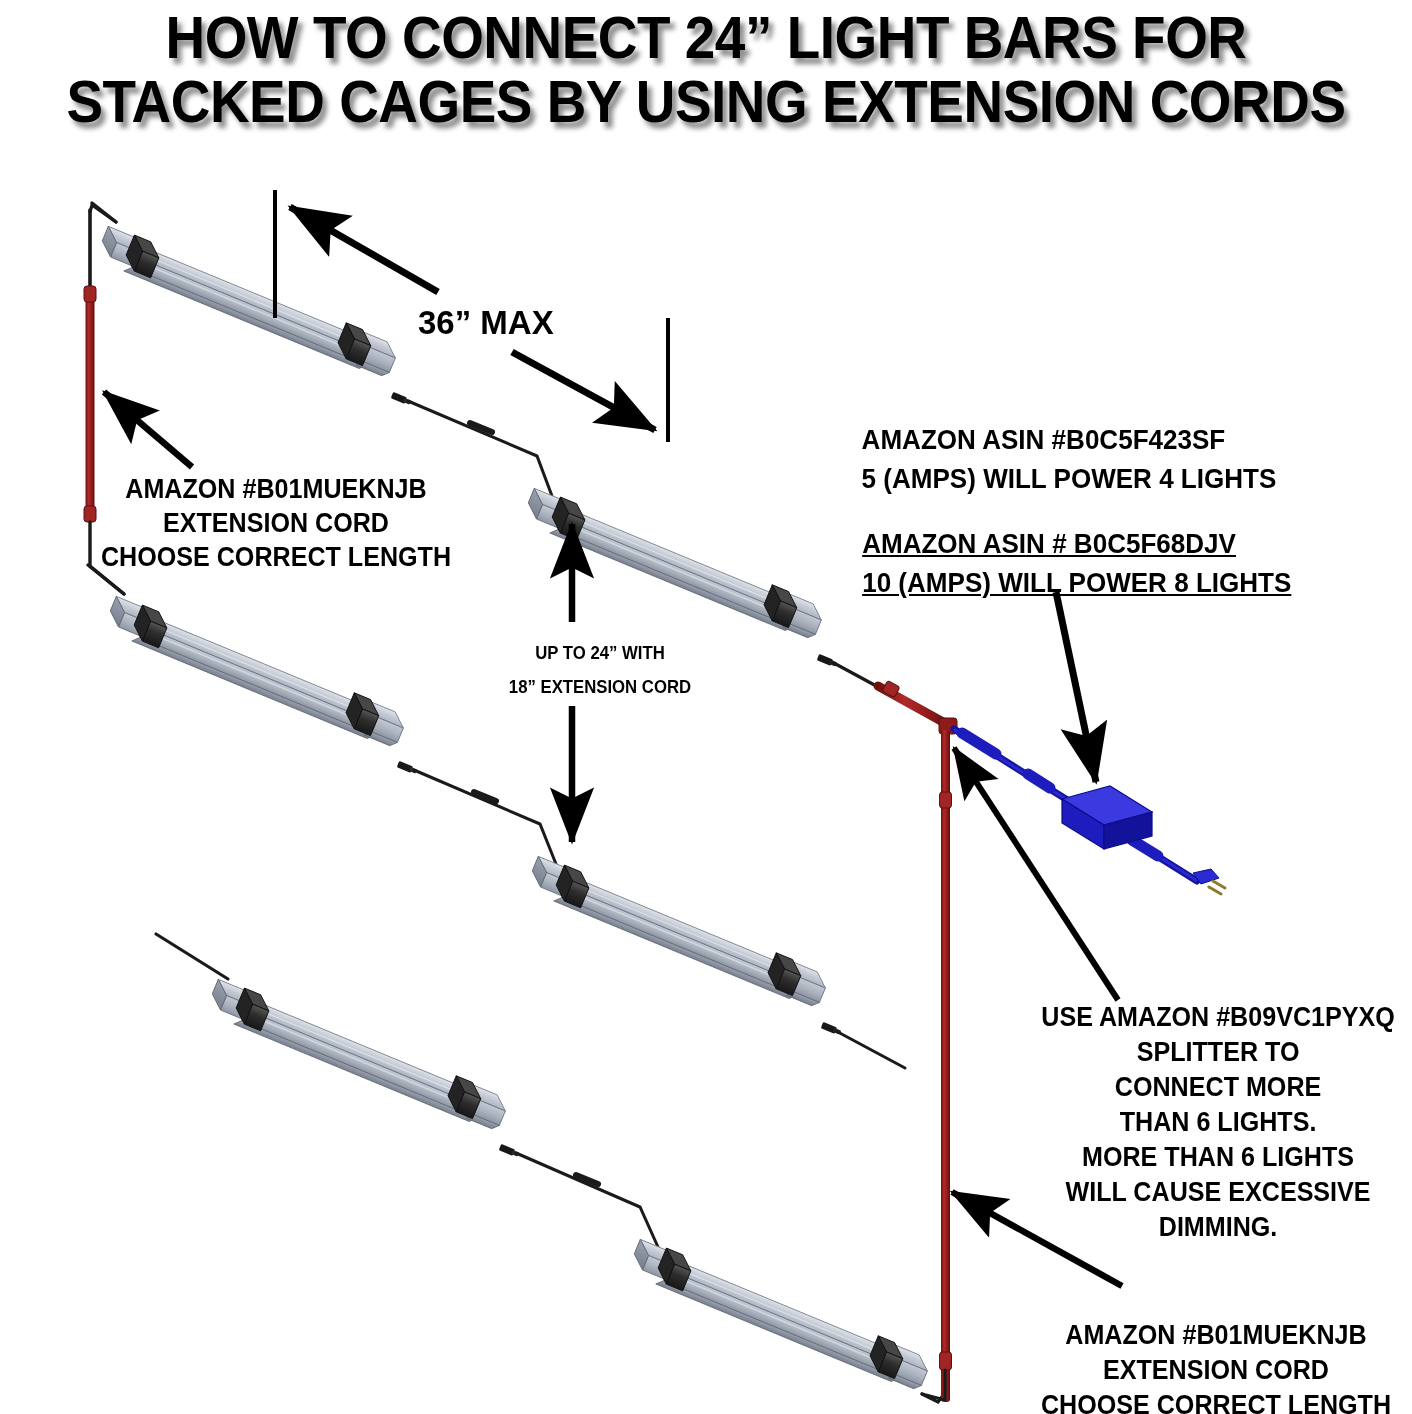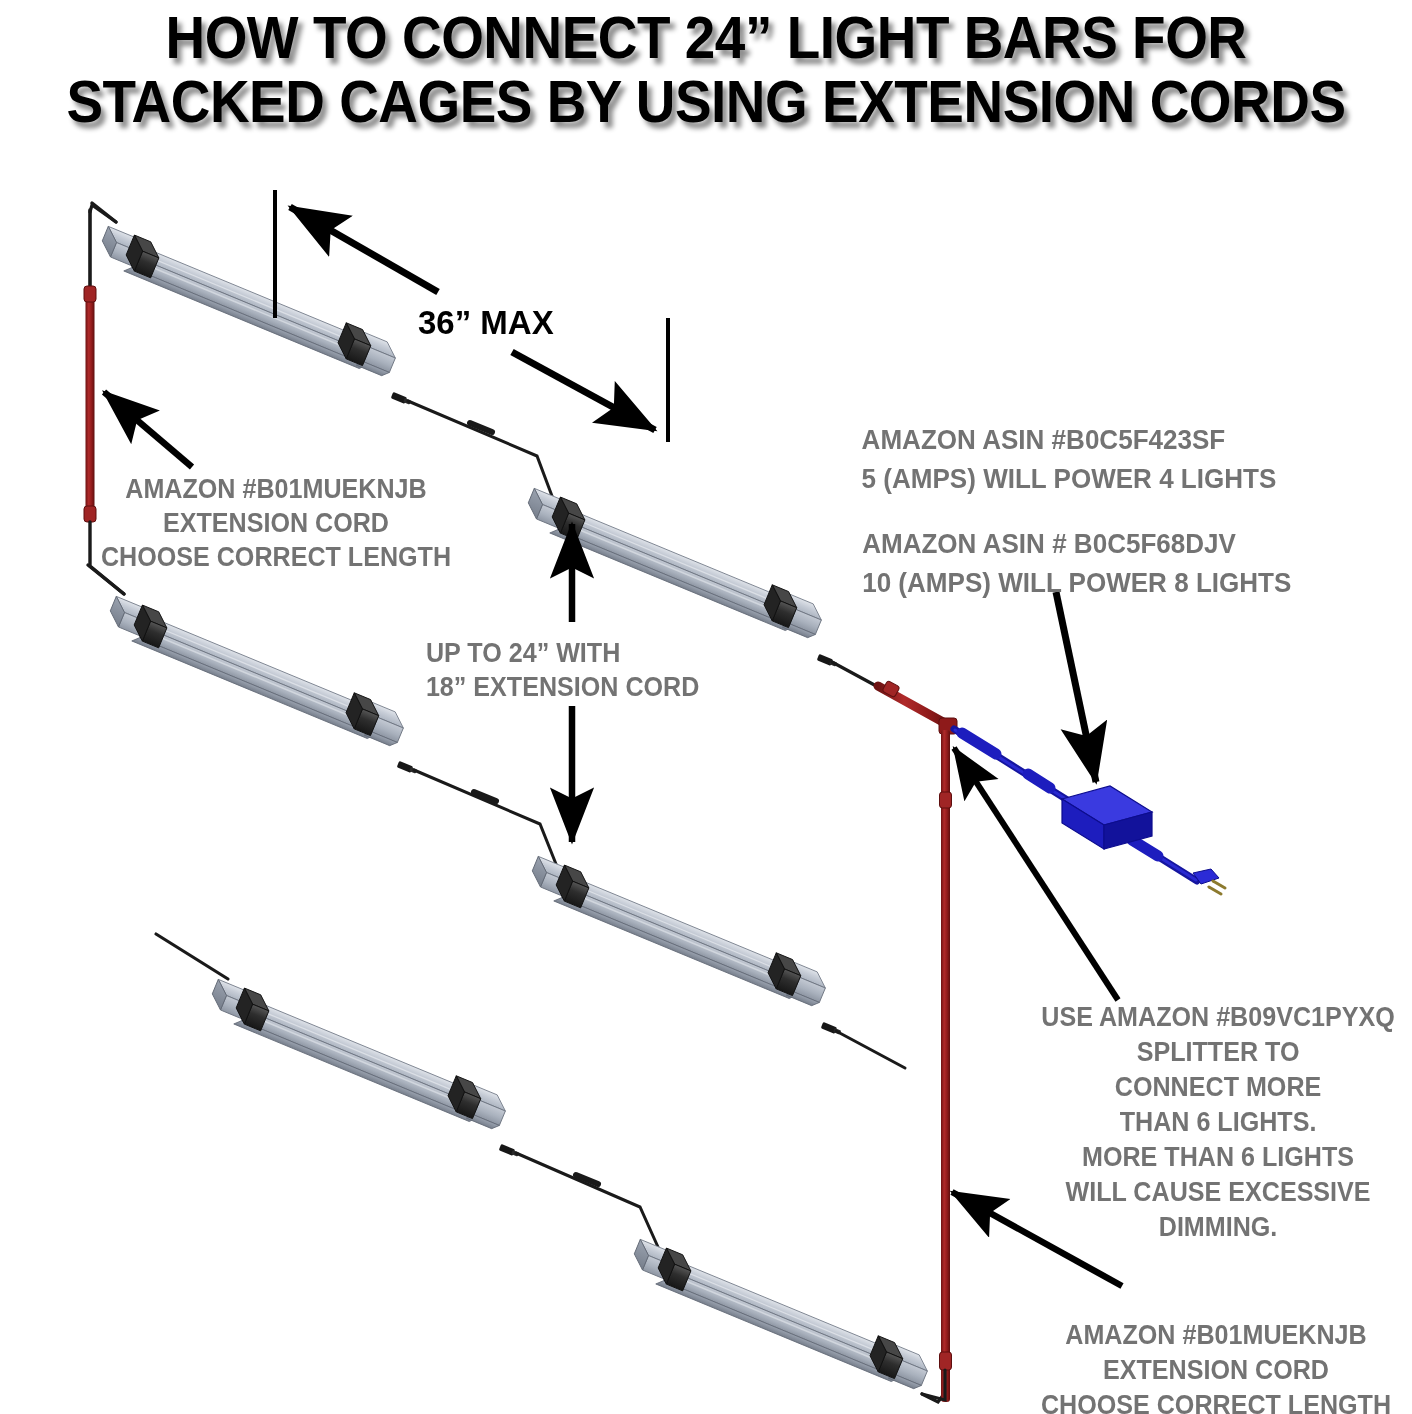--- a/index.html
+++ b/index.html
@@ -45,59 +45,61 @@
     position: absolute;
     top: 0;
     left: 0;
     width: 1412px;
     height: 1414px;
   }
 
   
   .callout {
     position: absolute;
-    color: #737373;
+    color: #000000;
     font-family: "Liberation Sans", sans-serif;
     font-weight: bold;
     white-space: nowrap;
   }
   .callout .ln {
     display: block;
     transform: scaleX(0.93);
     transform-origin: center;
   }
 
   #callout-left-cord {
     left: 86px;
     top: 472px;
     width: 380px;
     text-align: center;
     font-size: 27px;
     line-height: 34px;
   }
   #callout-24 {
-    left: 414px;
+    left: 430px;
     top: 636px;
     width: 340px;
-    font-size: 27px;
+    text-align: center;
+    font-size: 18px;
     line-height: 34px;
   }
   #callout-asin-5a {
     left: 846px;
     top: 420px;
     font-size: 28px;
     line-height: 39px;
     text-align: left;
   }
   #callout-asin-10a {
     left: 846px;
     top: 524px;
     font-size: 28px;
     line-height: 39px;
     text-align: left;
+    text-decoration: underline;
   }
   #callout-splitter {
     left: 1028px;
     top: 1000px;
     font-size: 27px;
     line-height: 35px;
     text-align: center;
   }
   #callout-bottom-cord {
     left: 1020px;

